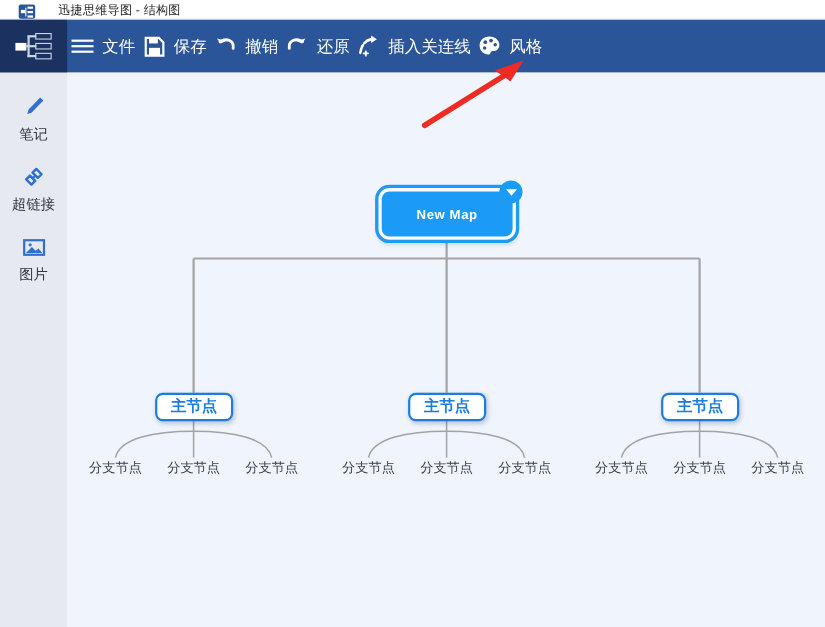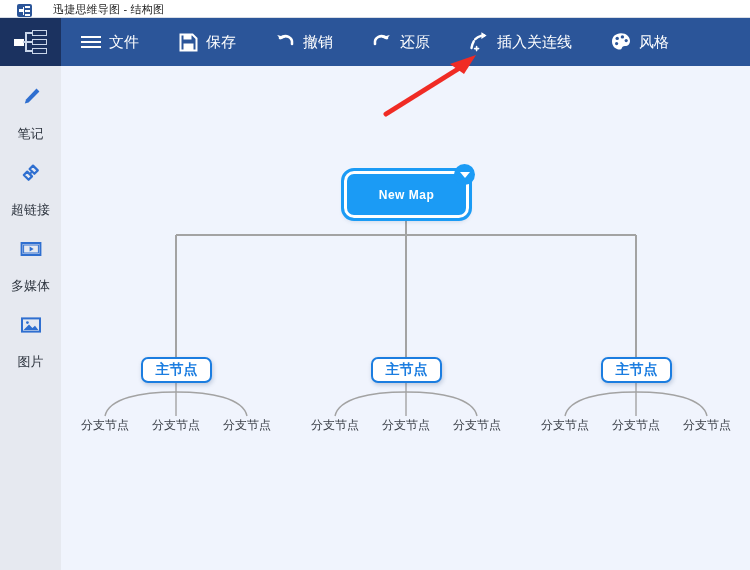--- a/index.html
+++ b/index.html
@@ -85,21 +85,21 @@
   .logo-tree .vline { left: 11px; top: 4px; width: 2px; height: 19px; }
   .logo-tree .h1 { left: 11px; top: 3px; width: 8px; height: 2px; }
   .logo-tree .h2 { left: 9px; top: 12px; width: 10px; height: 2px; }
   .logo-tree .h3 { left: 11px; top: 21px; width: 8px; height: 2px; }
 
   .tb-item {
     display: flex;
     align-items: center;
     gap: 7px;
     height: 48px;
-    padding: 0 19px;
+    padding: 0 3px;
     cursor: default;
     user-select: none;
   }
   .tb-label {
     font-size: 15px;
     color: #ffffff;
     white-space: nowrap;
   }
   .tb-icon {
     width: 22px; height: 22px;
@@ -139,21 +139,21 @@
   }
   .side-icon {
     height: 26px;
     display: flex;
     align-items: center;
     justify-content: center;
   }
   .side-label {
     font-size: 13px;
     color: #2f3640;
-    margin-top: 16px;
+    margin-top: 4px;
     line-height: 16px;
     white-space: nowrap;
   }
 
   
   .canvas {
     position: absolute;
     left: 61px; top: 66px;
     width: 689px; height: 504px;
     background: #f0f4fd;
@@ -349,30 +349,20 @@
       <div class="side-icon">
         <svg width="24" height="24" viewBox="0 0 24 24">
           <path d="M14 4.6 L18.8 9.4 L15.4 12.8 L10.6 8 Z" fill="none" stroke="#2f6fd0" stroke-width="2.2" stroke-linejoin="round"></path>
           <path d="M8.2 10.6 L13 15.4 L9.6 18.8 L4.8 14 Z" fill="none" stroke="#2f6fd0" stroke-width="2.2" stroke-linejoin="round"></path>
           <path d="M10.2 13.6 L13.4 10.4" stroke="#2f6fd0" stroke-width="2"></path>
         </svg>
       </div>
       <div class="side-label">超链接</div>
     </div>
 
-    <div class="side-item">
-      <div class="side-icon">
-        <svg width="24" height="24" viewBox="0 0 24 24">
-          <rect x="2.6" y="6" width="18.8" height="12" fill="none" stroke="#2f6fd0" stroke-width="2"></rect>
-          <rect x="4.6" y="8" width="14.8" height="8" fill="none" stroke="#2f6fd0" stroke-width="1"></rect>
-          <path d="M10.6 9.6 L14.6 12 L10.6 14.4 Z" fill="#2f6fd0"></path>
-        </svg>
-      </div>
-      <div class="side-label">多媒体</div>
-    </div>
 
     <div class="side-item">
       <div class="side-icon">
         <svg width="24" height="24" viewBox="0 0 24 24">
           <rect x="3" y="5.4" width="18" height="13.2" fill="none" stroke="#2f6fd0" stroke-width="2"></rect>
           <circle cx="8.4" cy="9.6" r="1.4" fill="#2f6fd0"></circle>
           <path d="M4.6 17 L10 11.6 L13.4 15 L16 12.8 L19.4 17 Z" fill="#2f6fd0"></path>
         </svg>
       </div>
       <div class="side-label">图片</div>

